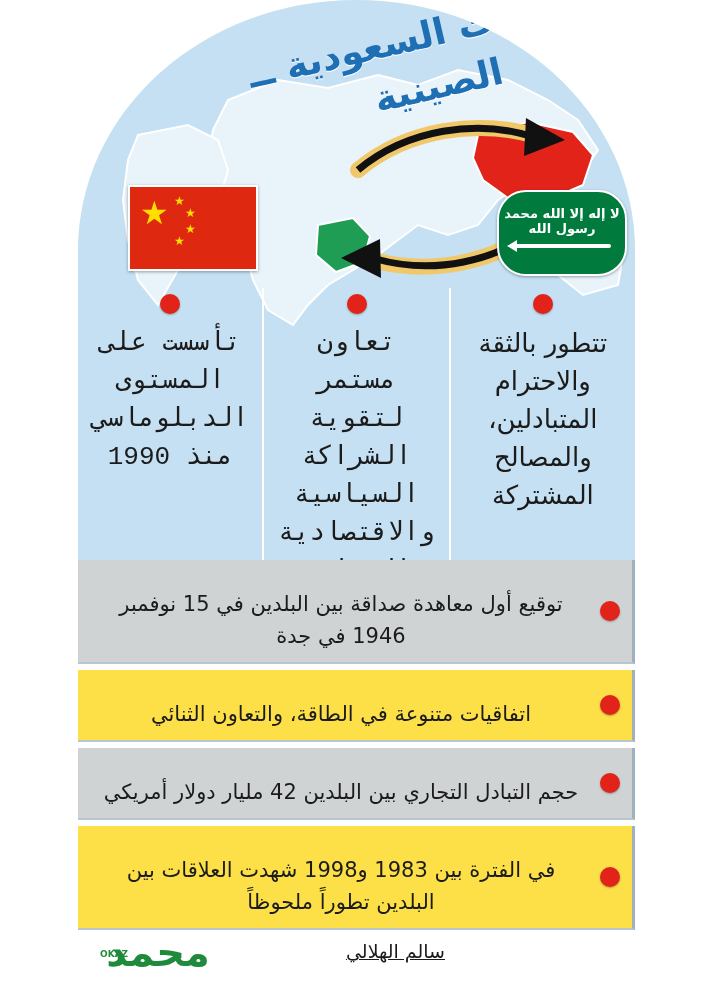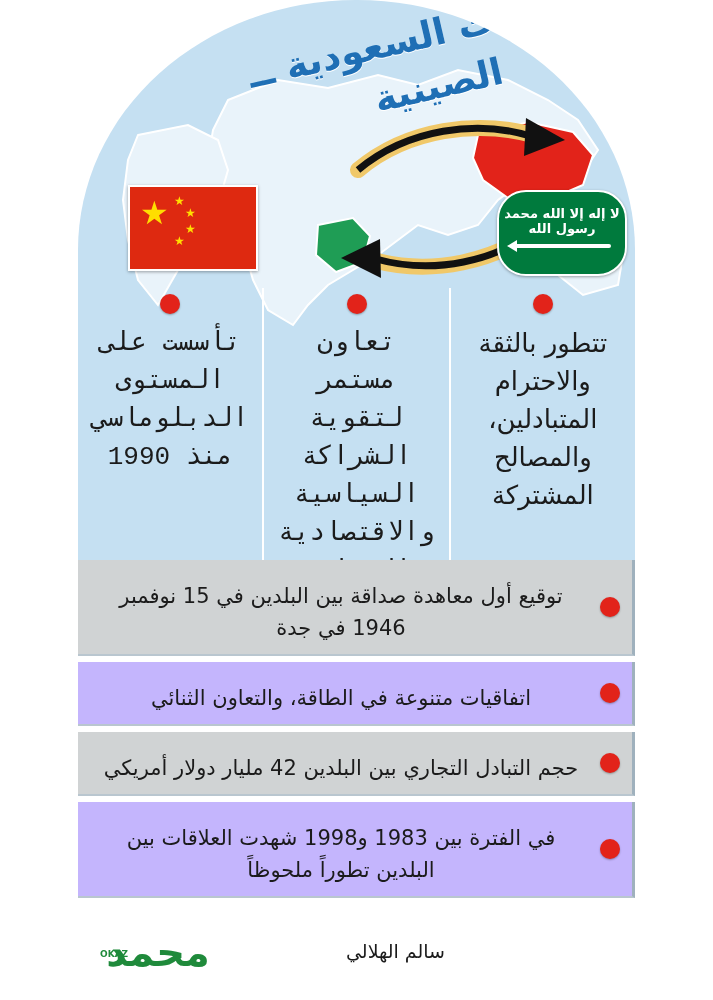--- a/index.html
+++ b/index.html
@@ -110,28 +110,28 @@
   }
 
   
   .rows {
     position: absolute;
     left: 78px; top: 560px; width: 557px;
   }
   .row {
     position: relative;
     display: flex; align-items: center;
-    padding: 20px 46px 10px 18px;
+    padding: 28px 46px 10px 18px;
     margin-bottom: 6px;
     min-height: 56px;
     border-right: 3px solid #9fb1bd;
     border-bottom: 2px solid #b9c6cf;
   }
   .row.grey { background: #d0d3d4; }
-  .row.blue { background: #c4b5fd; }
+  .row.blue { background: #fde047; }
   .row .dot {
     position: absolute; right: 12px; top: 50%;
     transform: translateY(-50%);
     width: 20px; height: 20px; border-radius: 50%;
     background: #e2231a;
     box-shadow: 0 1px 2px rgba(0,0,0,.3);
   }
   .row .txt {
     width: 100%;
     text-align: center;
@@ -141,21 +141,21 @@
   }
 
   
   .footer {
     position: absolute;
     left: 78px; top: 920px; width: 557px; height: 70px;
     display: flex; align-items: center;
   }
   .byline {
     position: absolute; right: 190px; top: 20px;
-    color: #1b1b1b; font-size: 19px;
+    color: #1b1b1b; font-size: 19px; text-decoration: underline;
   }
   .logo {
     position: absolute; left: 20px; top: 8px;
     width: 120px; height: 52px;
     color: #1f8a3b;
     font-size: 40px; font-weight: bold;
     line-height: 48px;
     text-align: center;
     letter-spacing: -2px;
   }

